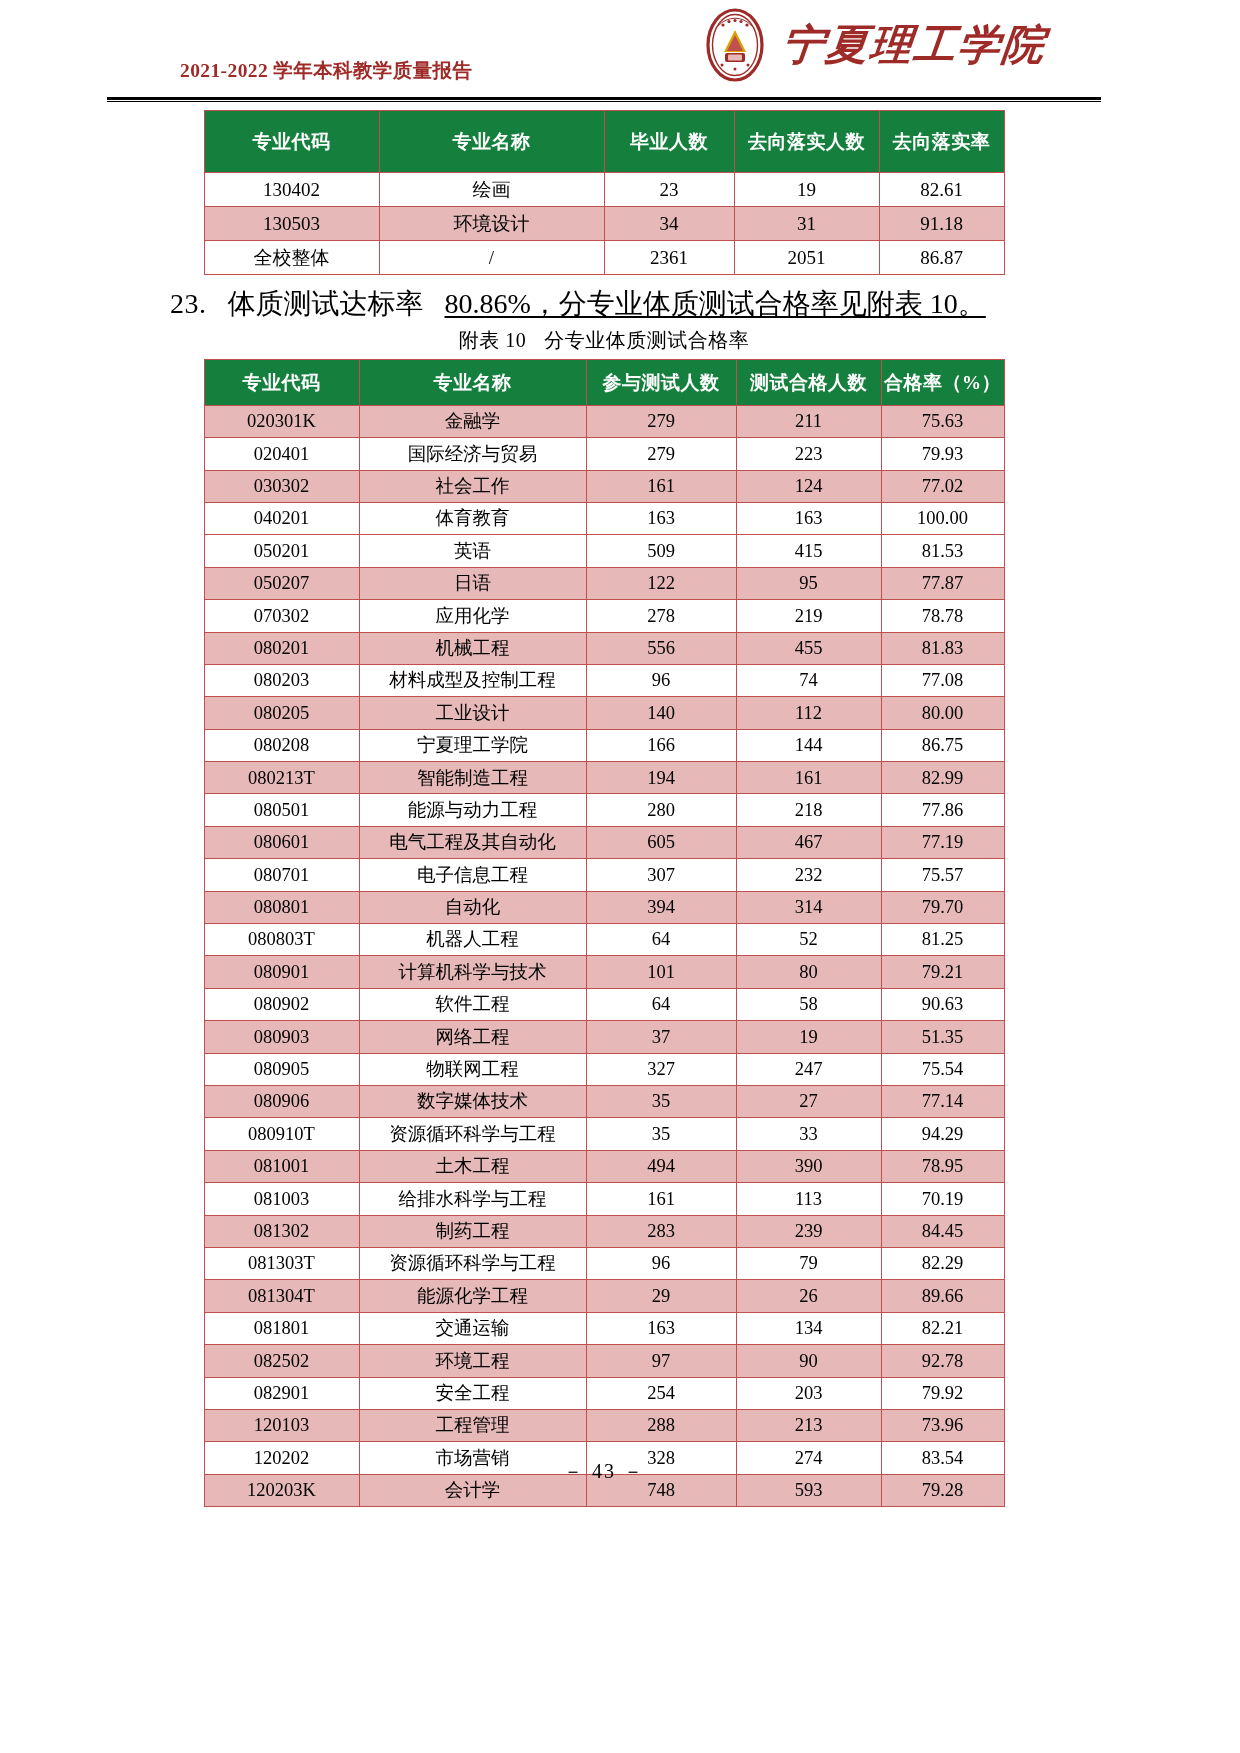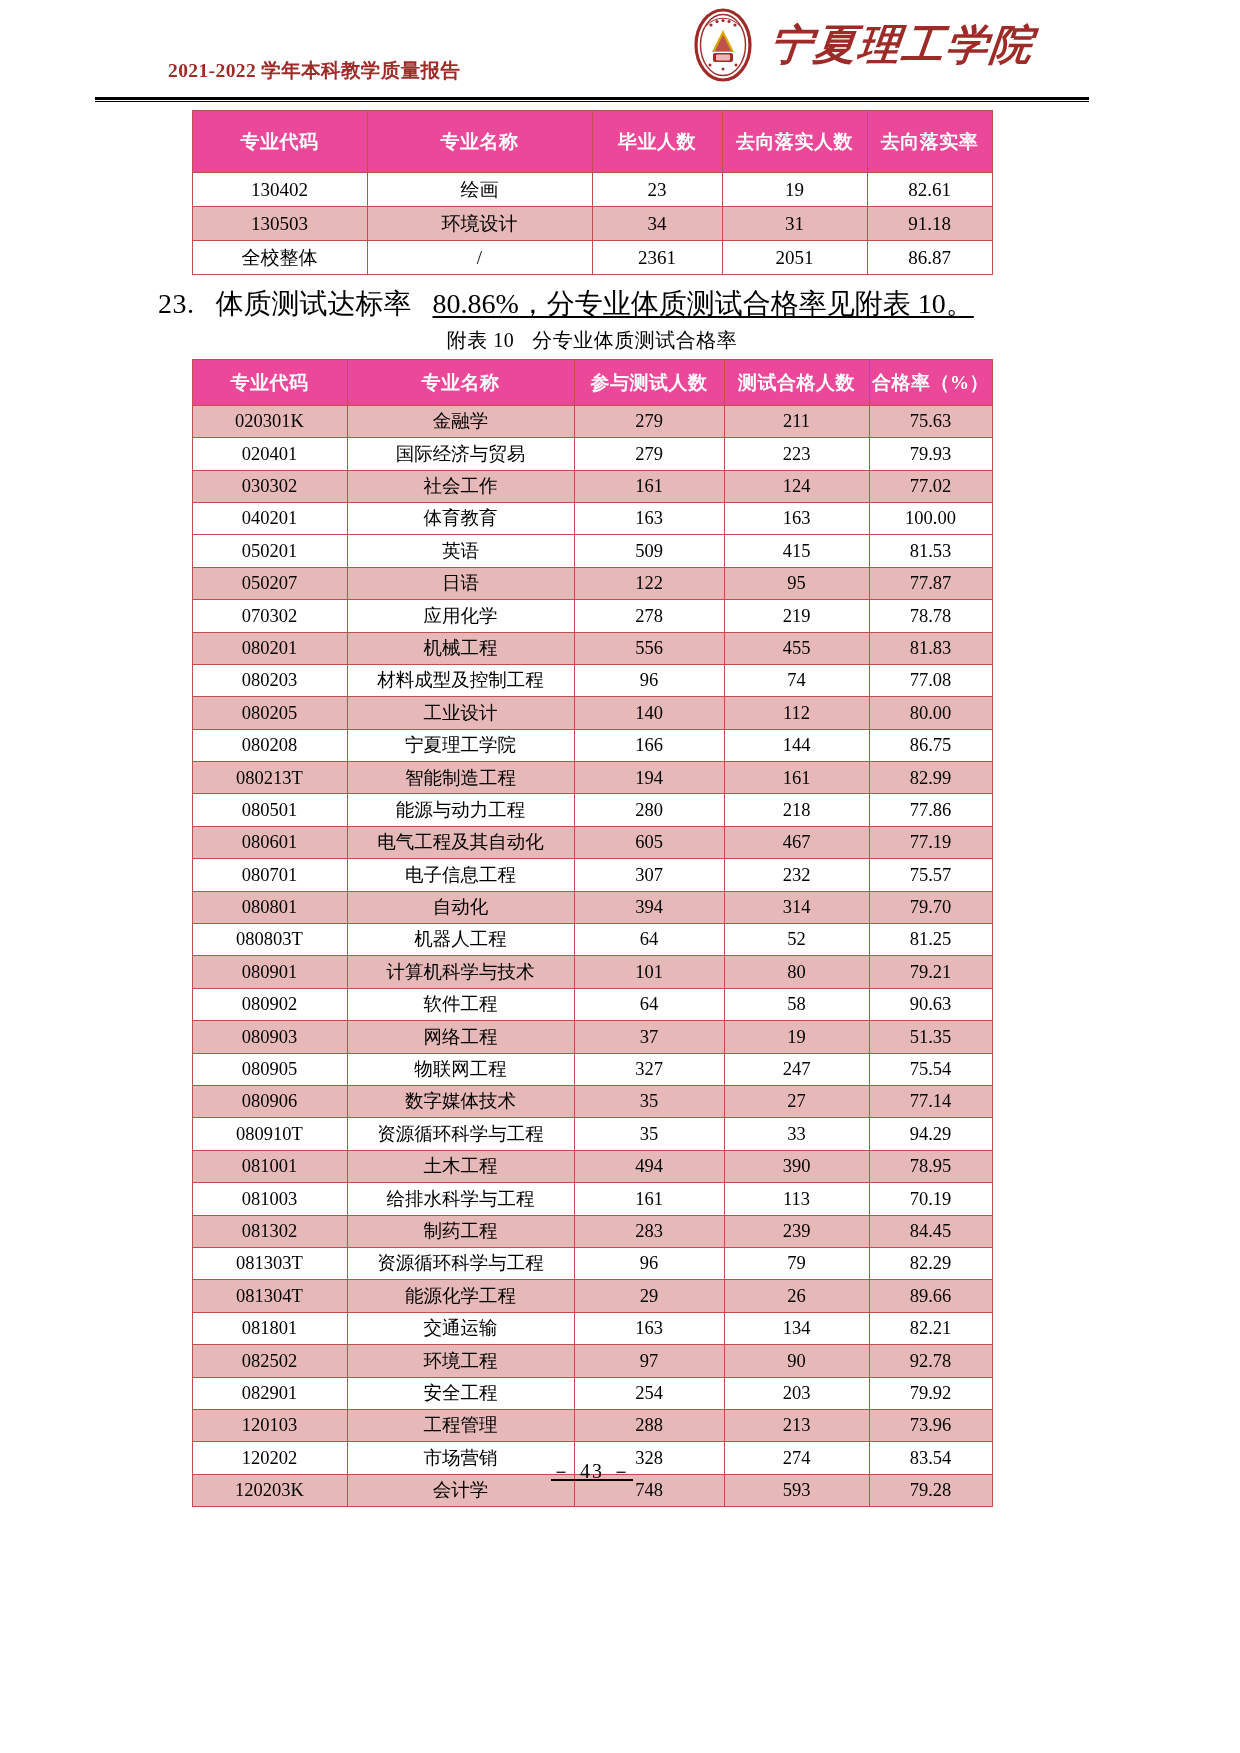--- a/index.html
+++ b/index.html
@@ -12,20 +12,21 @@
     color: #000000;
     position: relative;
     overflow: hidden;
   }
 
   .page {
     position: relative;
     width: 1184px;
     height: 1753px;
     padding: 0;
+    margin-left: 12px;
   }
 
   
   .page-header {
     position: relative;
     height: 110px;
     margin: 0 95px 0 95px;
     padding-top: 52px;
   }
   .header-title {
@@ -85,21 +86,21 @@
     border: 1px solid #c0504d;
     text-align: center;
     font-family: "Liberation Serif", "DejaVu Serif", serif;
     font-size: 18.5px;
     color: #000;
     padding: 0;
     line-height: 1;
     white-space: nowrap;
   }
   table.doc thead th {
-    background: #ec4899;
+    background: #15803d;
     color: #ffffff;
     font-weight: bold;
     font-size: 19px;
     height: 60px;
     border: 1px solid #c0504d;
     letter-spacing: 0.5px;
   }
   table.doc tbody td { height: 33px; }
   table.doc tbody tr.odd td { background: #e6b9b8; }
   table.doc tbody tr.even td { background: #ffffff; }
@@ -152,21 +153,20 @@
   
   .page-footer {
     position: absolute;
     left: 0; right: 0;
     bottom: 268px;
     text-align: center;
     font-size: 20px;
     font-family: "Liberation Serif", "DejaVu Serif", serif;
     color: #000;
     letter-spacing: 2px;
-    text-decoration: underline;
   }
 </style>
 </head>
 <body>
 
 <div class="page">
 
   <div class="page-header">
     <div class="header-title">2021-2022 学年本科教学质量报告</div>
 

